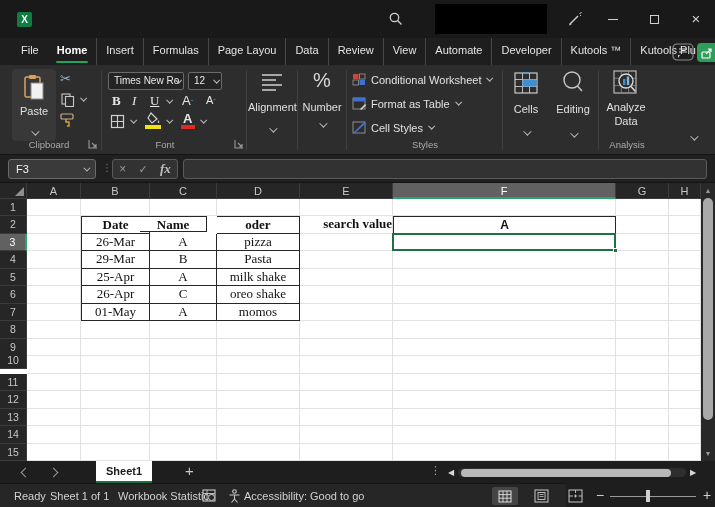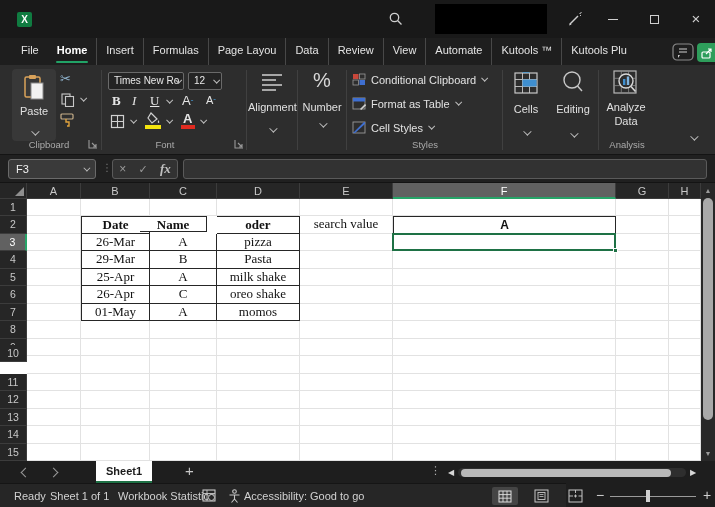--- a/index.html
+++ b/index.html
@@ -60,21 +60,21 @@
   .rowhdr.sel { background:#616161; color:#fff; border-right:2px solid #27a468; }
   #corner { left:0; top:0; width:27px; height:16px; border-right:1px solid #3c3c3c; border-bottom:1px solid #3c3c3c; }
   #corner::after { content:""; position:absolute; right:2px; bottom:2px;
                    border-left:9px solid transparent; border-bottom:9px solid #8f8f8f; }
   .cell { position:absolute; background:#fff; border-right:1px solid #e2e2e2; border-bottom:1px solid #e2e2e2;
           font-family:"Liberation Serif", serif; font-size:13px; color:#111; text-align:center; overflow:hidden; white-space:nowrap; }
   .cell.t { border-right:1px solid #262626; border-bottom:1px solid #262626; }
   .cell.t.topb { border-top:1px solid #262626; }
   .cell.t.leftb { border-left:1px solid #262626; }
   .cell.hdr { font-weight:bold; }
-  .cell.lbl { font-weight:normal; }
+  .cell.lbl { font-weight:bold;text-align:right; }
   .cell.fval { font-family:"Liberation Sans", sans-serif; font-size:12px; font-weight:bold;
                border:1px solid #262626; }
   #active-cell { position:absolute; border:2px solid #1e7145; background:transparent; }
   #fill-handle { position:absolute; width:5px; height:5px; background:#1e7145; border:1px solid #fff; }
 
   
   #vscroll { left:701px; top:183px; width:14px; height:278px; background:#282828; }
   .varrow { left:701px; width:14px; height:12px; color:#9a9a9a; font-size:7px; text-align:center; line-height:12px; position:absolute; }
   #vthumb { left:703px; top:198px; width:10px; height:222px; background:#a9a9a9; border-radius:5px; position:absolute; }
 
@@ -121,20 +121,21 @@
   <div id="menubar" class="abs">
       <div class="mtab">File</div>
       <div class="mtab active">Home</div>
       <div class="mtab sep">Insert</div>
       <div class="mtab sep">Formulas</div>
       <div class="mtab sep">Page Layou</div>
       <div class="mtab sep">Data</div>
       <div class="mtab sep">Review</div>
       <div class="mtab sep">View</div>
       <div class="mtab sep">Automate</div>
+      <div class="mtab sep">Developer</div>
       <div class="mtab sep">Kutools ™</div>
       <div class="mtab sep">Kutools Plu</div>
     </div>
   <svg class="abs" style="left:672px;top:43px" width="22" height="18" viewBox="0 0 22 18">
     <rect x="1" y="1" width="20" height="16" rx="4" fill="none" stroke="#8a8a8a" stroke-width="1.2"></rect>
     <path d="M7 6 h8 M7 9 h8" stroke="#cfcfcf" stroke-width="1.1"></path>
     <path d="M8 12 l-2 3 v-3 z" fill="#cfcfcf"></path>
   </svg>
   <div class="abs" style="left:697px;top:43px;width:18px;height:19px;background:#2e9e5b;border-radius:4px 0 0 4px">
     <svg width="14" height="14" viewBox="0 0 14 14" style="margin:2.5px 0 0 3px">
@@ -220,21 +221,21 @@
     </div>
     <div class="rsep" style="left:346px"></div>
 
     <div class="styles-row" style="left:352px;top:8px">
       <svg width="14" height="13" viewBox="0 0 14 13">
         <rect x="1" y="1" width="5.5" height="5" fill="#c9473a"></rect>
           <rect x="7.5" y="1" width="5.5" height="5" fill="none" stroke="#9a9a9a" stroke-width="0.8"></rect>
         <rect x="1" y="7" width="5.5" height="5" fill="none" stroke="#9a9a9a" stroke-width="0.8"></rect>
           <rect x="7.5" y="7" width="5.5" height="5" fill="#3f6fd0"></rect>
       </svg>
-      <span>Conditional Clipboard</span>
+      <span>Conditional Worksheet</span>
       <span class="chev" style="width:4.5px;height:4.5px"></span>
     </div>
     <div class="styles-row" style="left:352px;top:32px">
       <svg width="14" height="13" viewBox="0 0 14 13">
         <rect x="1" y="1" width="12" height="11" fill="none" stroke="#9a9a9a" stroke-width="0.9"></rect>
         <rect x="1" y="1" width="12" height="3.5" fill="#3f6fd0"></rect>
         <path d="M8 12 L13 7 l1.2 1.2 L9.2 13 Z" fill="#d0d0d0"></path>
       </svg>
       <span>Format as Table</span>
       <span class="chev" style="width:4.5px;height:4.5px"></span>
@@ -385,21 +386,21 @@
       <div class="cell" style="left: 669px; top: 138.267px; width: 32px; height: 17.4667px; line-height: 16.4667px;"></div>
       <div class="rowhdr" style="top: 155.733px; height: 17.4667px; line-height: 17.4667px;">9</div>
       <div class="cell" style="left: 27px; top: 155.733px; width: 54px; height: 17.4667px; line-height: 16.4667px;"></div>
       <div class="cell" style="left: 81px; top: 155.733px; width: 69px; height: 17.4667px; line-height: 16.4667px;"></div>
       <div class="cell" style="left: 150px; top: 155.733px; width: 67px; height: 17.4667px; line-height: 16.4667px;"></div>
       <div class="cell" style="left: 217px; top: 155.733px; width: 83px; height: 17.4667px; line-height: 16.4667px;"></div>
       <div class="cell" style="left: 300px; top: 155.733px; width: 93px; height: 17.4667px; line-height: 16.4667px;"></div>
       <div class="cell" style="left: 393px; top: 155.733px; width: 223px; height: 17.4667px; line-height: 16.4667px;"></div>
       <div class="cell" style="left: 616px; top: 155.733px; width: 53px; height: 17.4667px; line-height: 16.4667px;"></div>
       <div class="cell" style="left: 669px; top: 155.733px; width: 32px; height: 17.4667px; line-height: 16.4667px;"></div>
-      <div class="rowhdr" style="top: 162px; height: 17.4667px; line-height: 17.4667px;">10</div>
+      <div class="rowhdr" style="top: 169px; height: 17.4667px; line-height: 17.4667px;">10</div>
       <div class="cell" style="left: 27px; top: 173.2px; width: 54px; height: 17.4667px; line-height: 16.4667px;"></div>
       <div class="cell" style="left: 81px; top: 173.2px; width: 69px; height: 17.4667px; line-height: 16.4667px;"></div>
       <div class="cell" style="left: 150px; top: 173.2px; width: 67px; height: 17.4667px; line-height: 16.4667px;"></div>
       <div class="cell" style="left: 217px; top: 173.2px; width: 83px; height: 17.4667px; line-height: 16.4667px;"></div>
       <div class="cell" style="left: 300px; top: 173.2px; width: 93px; height: 17.4667px; line-height: 16.4667px;"></div>
       <div class="cell" style="left: 393px; top: 173.2px; width: 223px; height: 17.4667px; line-height: 16.4667px;"></div>
       <div class="cell" style="left: 616px; top: 173.2px; width: 53px; height: 17.4667px; line-height: 16.4667px;"></div>
       <div class="cell" style="left: 669px; top: 173.2px; width: 32px; height: 17.4667px; line-height: 16.4667px;"></div>
       <div class="rowhdr" style="top: 190.667px; height: 17.4667px; line-height: 17.4667px;">11</div>
       <div class="cell" style="left: 27px; top: 190.667px; width: 54px; height: 17.4667px; line-height: 16.4667px;"></div>

